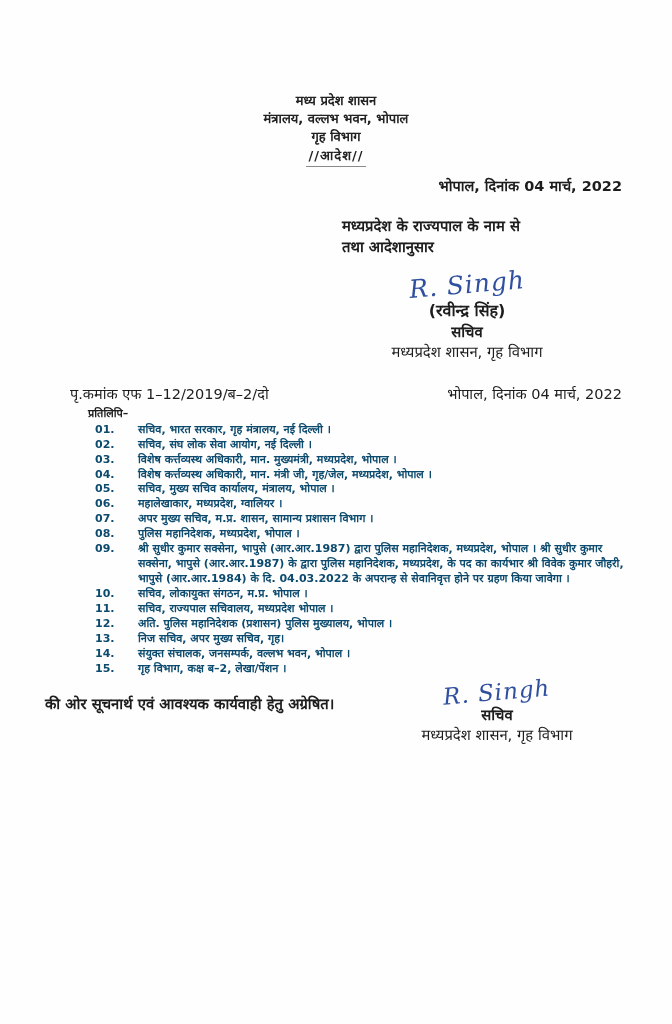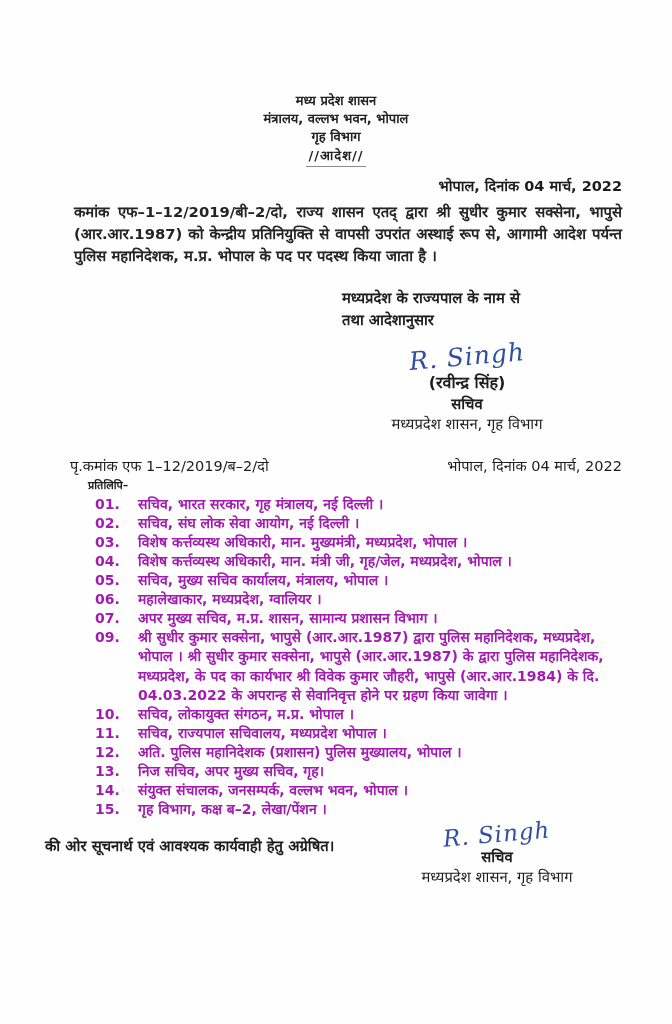--- a/index.html
+++ b/index.html
@@ -85,21 +85,21 @@
     font-weight: 400;
     font-size: 14.5px;
   }
   .copy-label {
     margin: 2px 0 0 88px;
     font-weight: 600;
     font-size: 11px;
   }
   
   .copy-list { margin: 3px 42px 0 95px; }
-  .copy-row { display: flex; font-size: 14px; line-height: 1.36; font-weight: 600; color: #a21caf; }
+  .copy-row { display: flex; font-size: 11px; line-height: 1.36; font-weight: 600; color: #0c4a6e; }
   .copy-no { width: 43px; flex: 0 0 43px; }
   .copy-txt { flex: 1; text-align: left; }
   
   .footer-row {
     position: relative;
     margin-top: 4px;
     height: 110px;
   }
   .forward-note {
     position: absolute;
@@ -125,21 +125,20 @@
     <div>मध्य प्रदेश शासन</div>
     <div>मंत्रालय, वल्लभ भवन, भोपाल</div>
     <div>गृह विभाग</div>
     <div>
       <span class="order-title">//आदेश//</span>
     </div>
   </div>
 
   <div class="dateline1">भोपाल, दिनांक 04 मार्च, 2022</div>
 
-  <div class="order-para">कमांक एफ–1–12/2019/बी–2/दो, राज्य शासन एतद् द्वारा श्री सुधीर कुमार सक्सेना, भापुसे (आर.आर.1987) को केन्द्रीय प्रतिनियुक्ति से वापसी उपरांत अस्थाई रूप से, आगामी आदेश पर्यन्त पुलिस महानिदेशक, म.प्र. भोपाल के पद पर पदस्थ किया जाता है ।</div>
 
   <div class="authority">
     <div>मध्यप्रदेश के राज्यपाल के नाम से</div>
     <div>तथा आदेशानुसार</div>
   </div>
 
   <div class="sig-block1">
     <div>
       <span class="handwriting">R. Singh</span>
     </div>
@@ -178,20 +177,24 @@
       </div>
     <div class="copy-row">
         <span class="copy-no">06.</span>
         <span class="copy-txt">महालेखाकार, मध्यप्रदेश, ग्वालियर ।</span>
       </div>
     <div class="copy-row">
         <span class="copy-no">07.</span>
         <span class="copy-txt">अपर मुख्य सचिव, म.प्र. शासन, सामान्य प्रशासन विभाग ।</span>
       </div>
     <div class="copy-row">
+        <span class="copy-no">08.</span>
+        <span class="copy-txt">पुलिस महानिदेशक, मध्यप्रदेश, भोपाल ।</span>
+      </div>
+    <div class="copy-row">
         <span class="copy-no">09.</span>
         <span class="copy-txt">श्री सुधीर कुमार सक्सेना, भापुसे (आर.आर.1987) द्वारा पुलिस महानिदेशक, मध्यप्रदेश, भोपाल । श्री सुधीर कुमार सक्सेना, भापुसे (आर.आर.1987) के द्वारा पुलिस महानिदेशक, मध्यप्रदेश, के पद का कार्यभार श्री विवेक कुमार जौहरी, भापुसे (आर.आर.1984) के दि. 04.03.2022 के अपरान्ह से सेवानिवृत्त होने पर ग्रहण किया जावेगा ।</span>
       </div>
     <div class="copy-row">
         <span class="copy-no">10.</span>
         <span class="copy-txt">सचिव, लोकायुक्त संगठन, म.प्र. भोपाल ।</span>
       </div>
     <div class="copy-row">
         <span class="copy-no">11.</span>
         <span class="copy-txt">सचिव, राज्यपाल सचिवालय, मध्यप्रदेश भोपाल ।</span>

